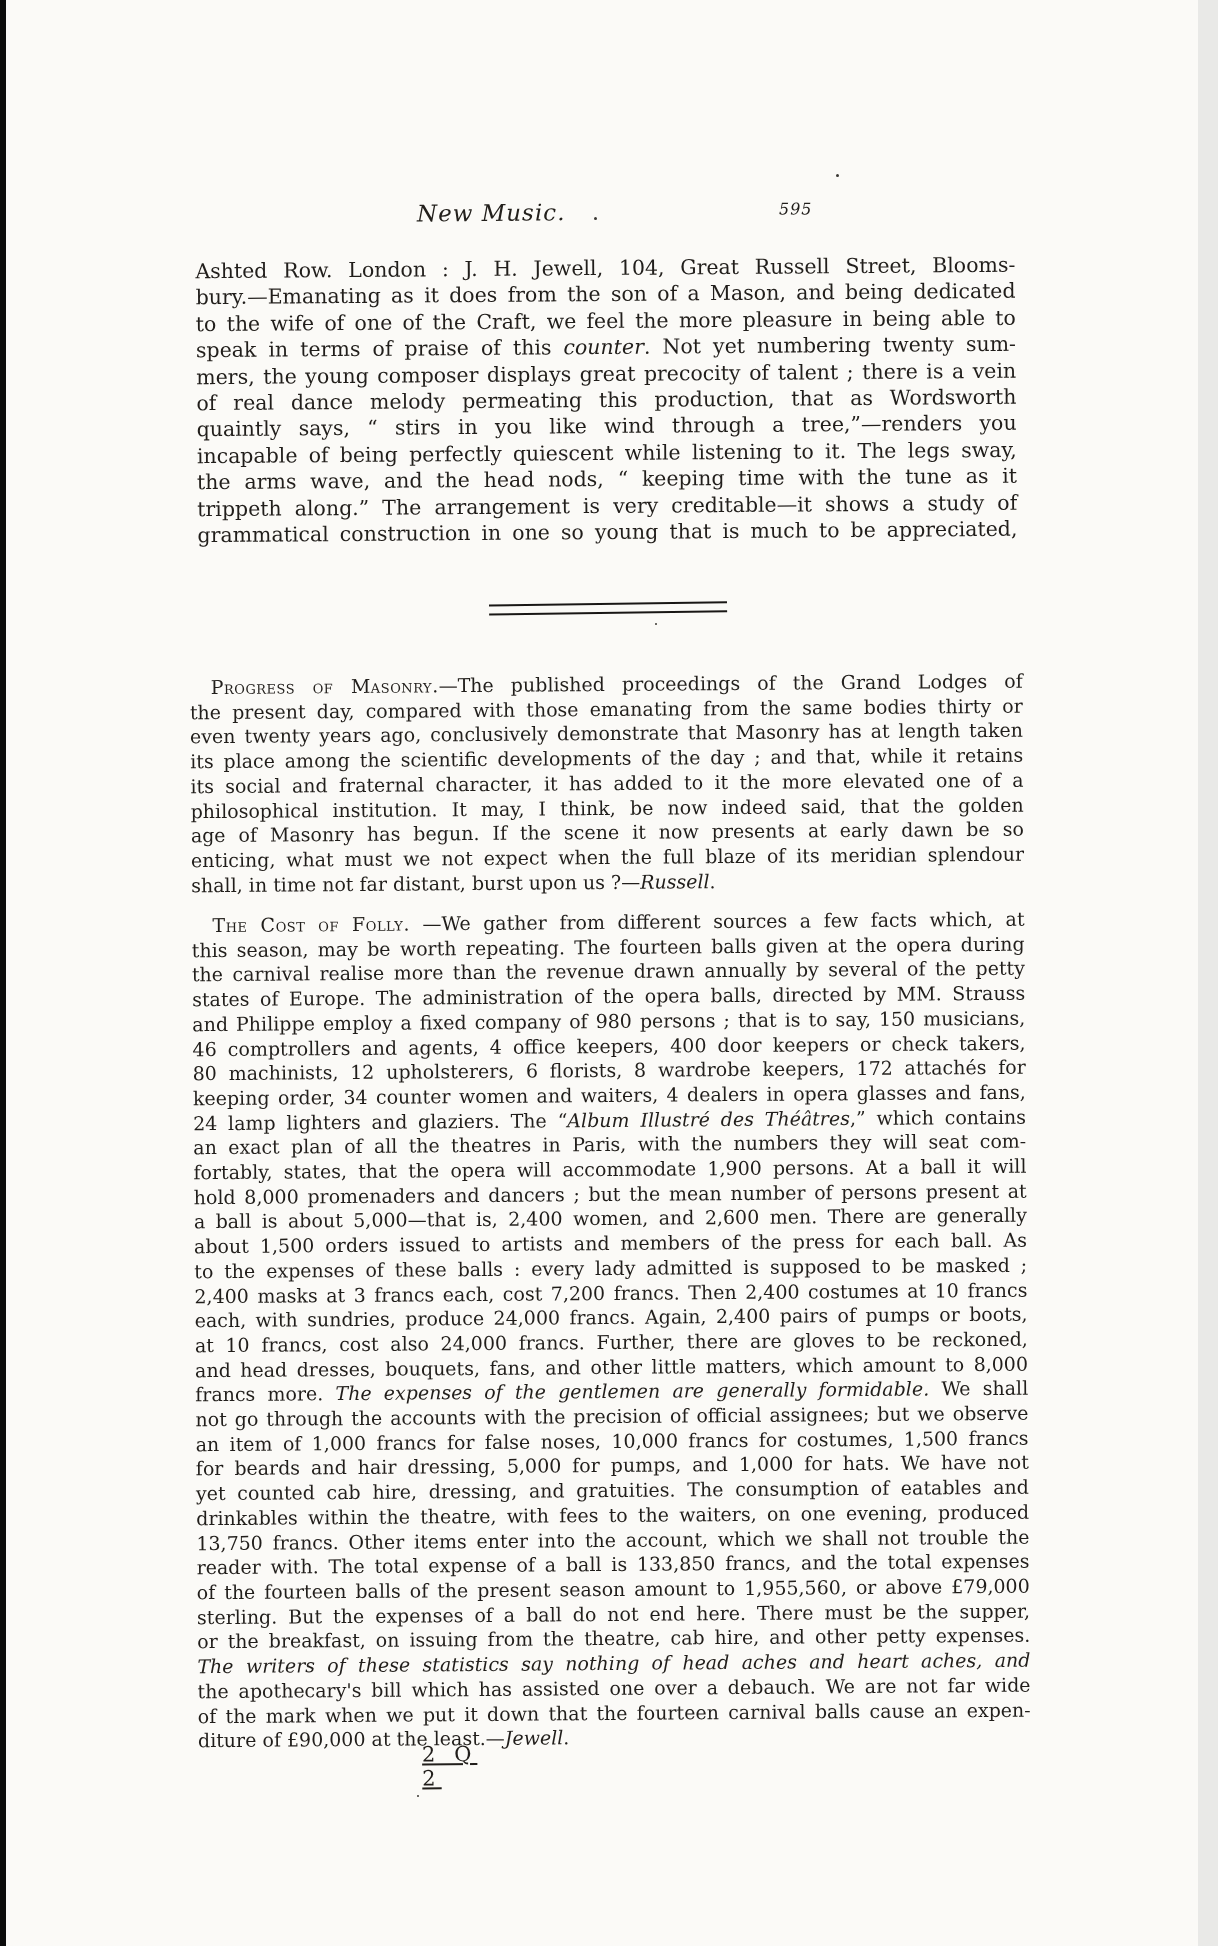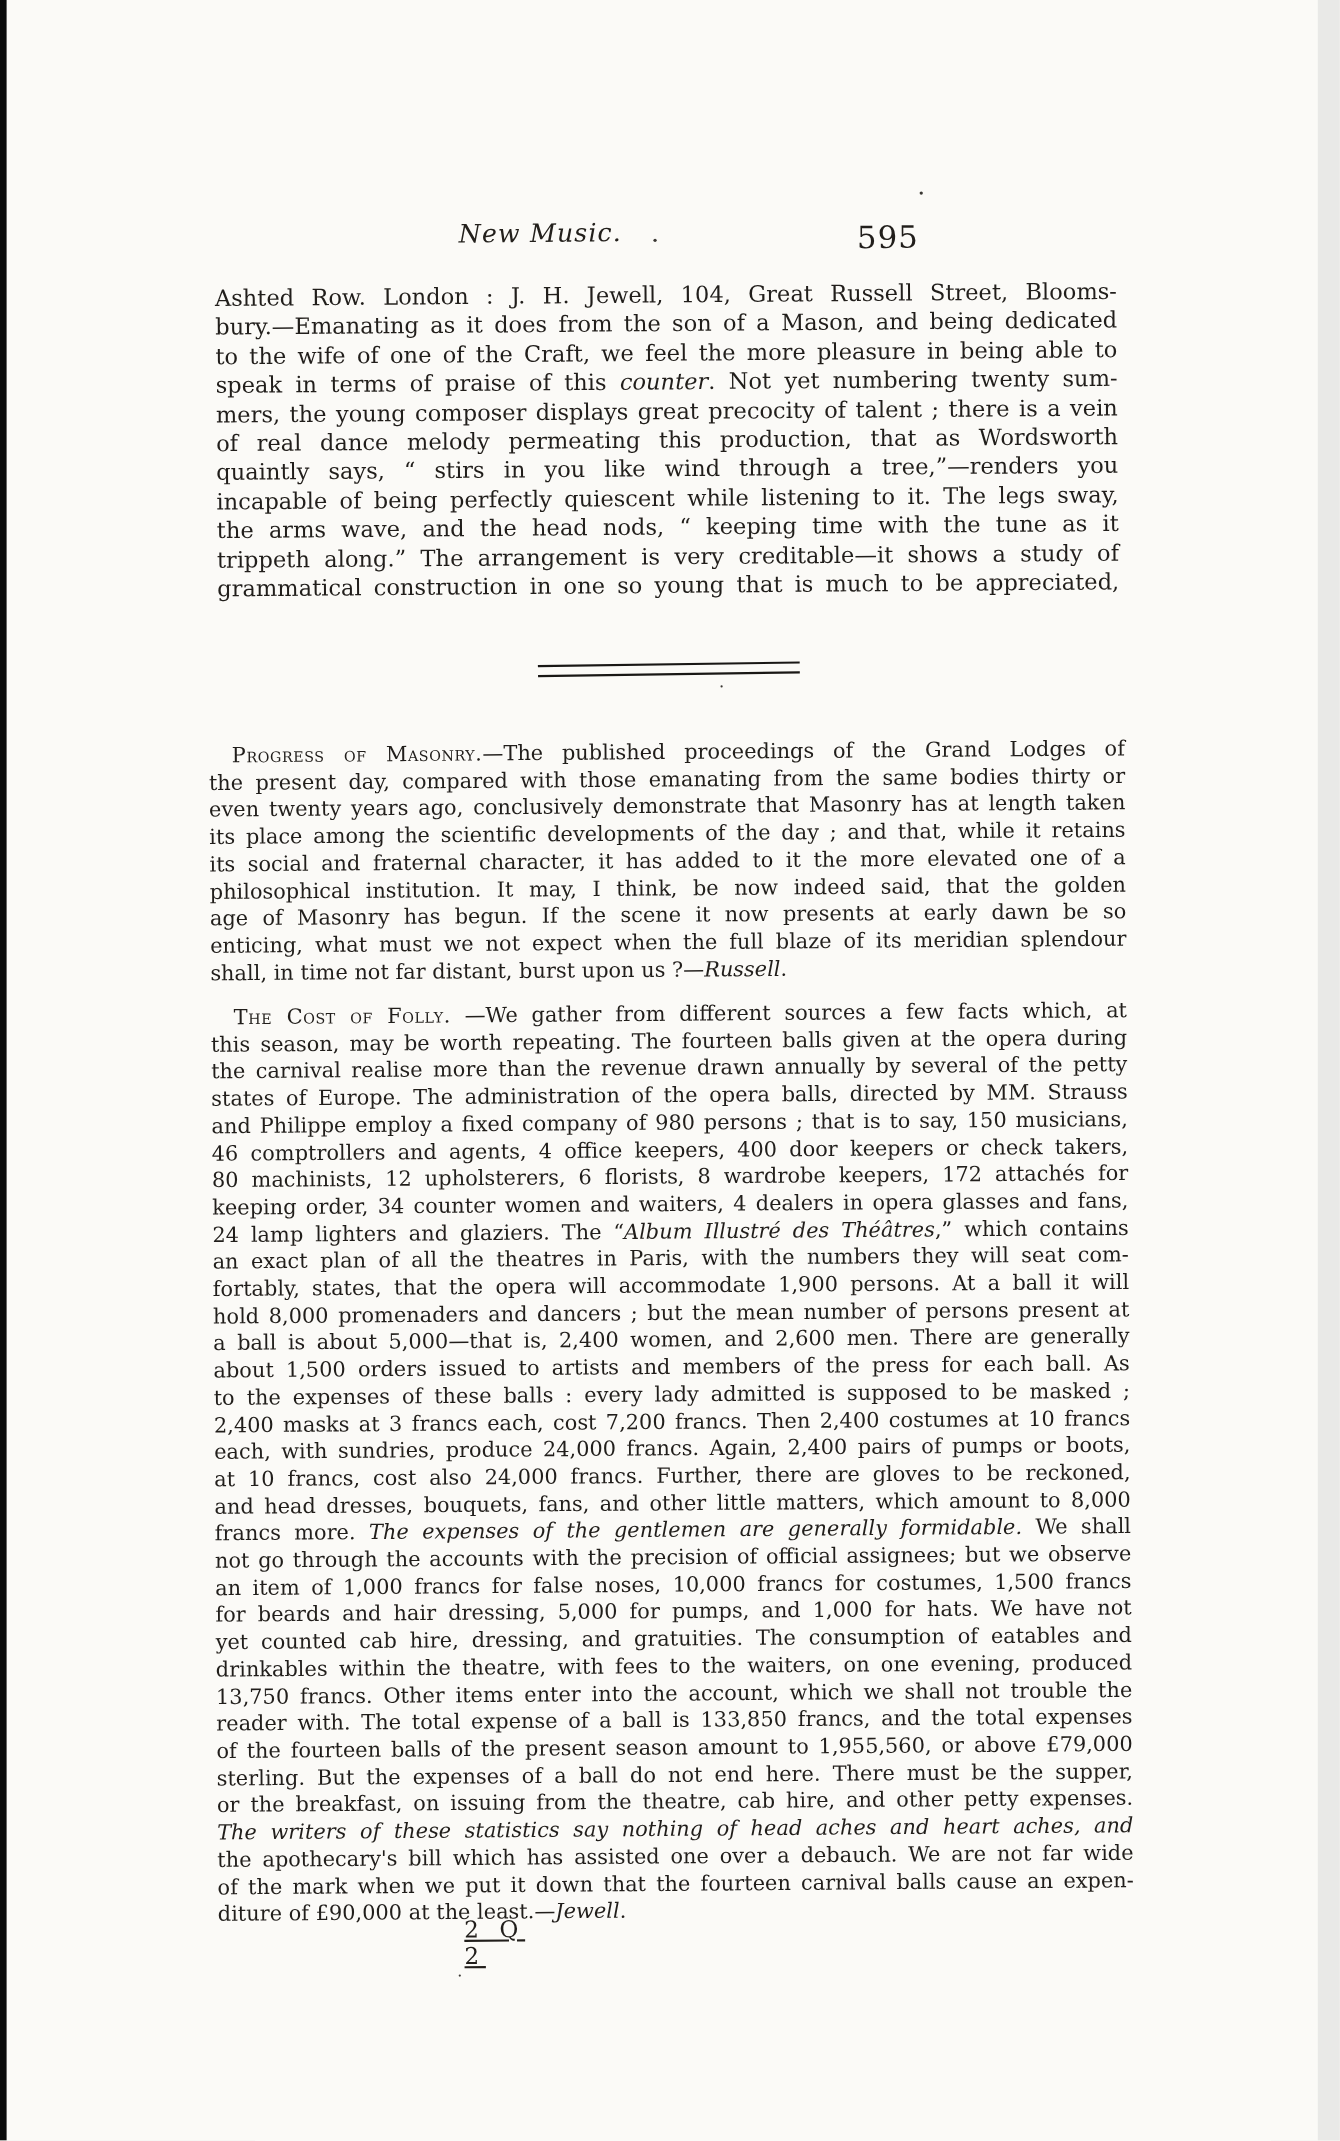--- a/index.html
+++ b/index.html
@@ -26,21 +26,21 @@
     transform: rotate(-0.45deg);
     transform-origin: 470px 220px;
   }
   .head-title {
     position: absolute; left: 417px; top: 200px;
     font-style: italic; font-size: 23px; letter-spacing: 1px;
     color: #23201c;
   }
   .page-number {
     position: absolute; left: 779px; top: 202px;
-    font-size: 28px; letter-spacing: 1px;
+    font-size: 16px; letter-spacing: 1px; font-style: italic;
   }
   .para { position: absolute; }
   .line {
     text-align: justify;
     text-align-last: justify;
     white-space: normal;
   }
   .para-review {
     left: 195px; top: 256px; width: 820px;
     font-size: 20.5px; line-height: 26.4px;

